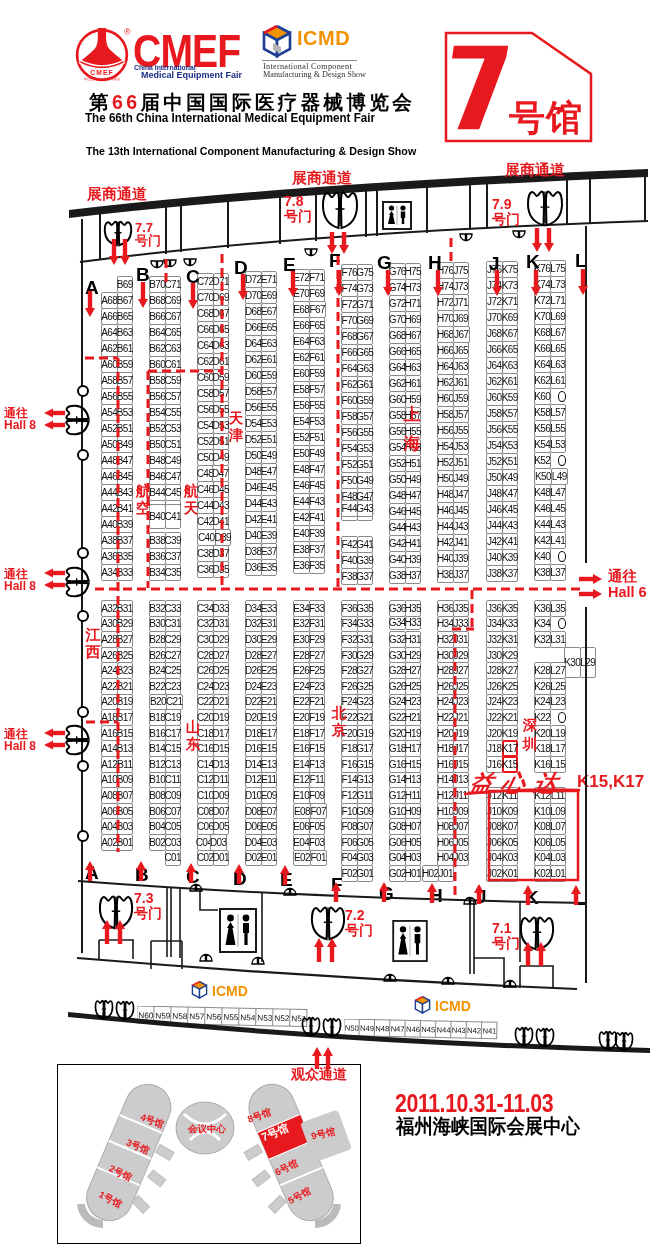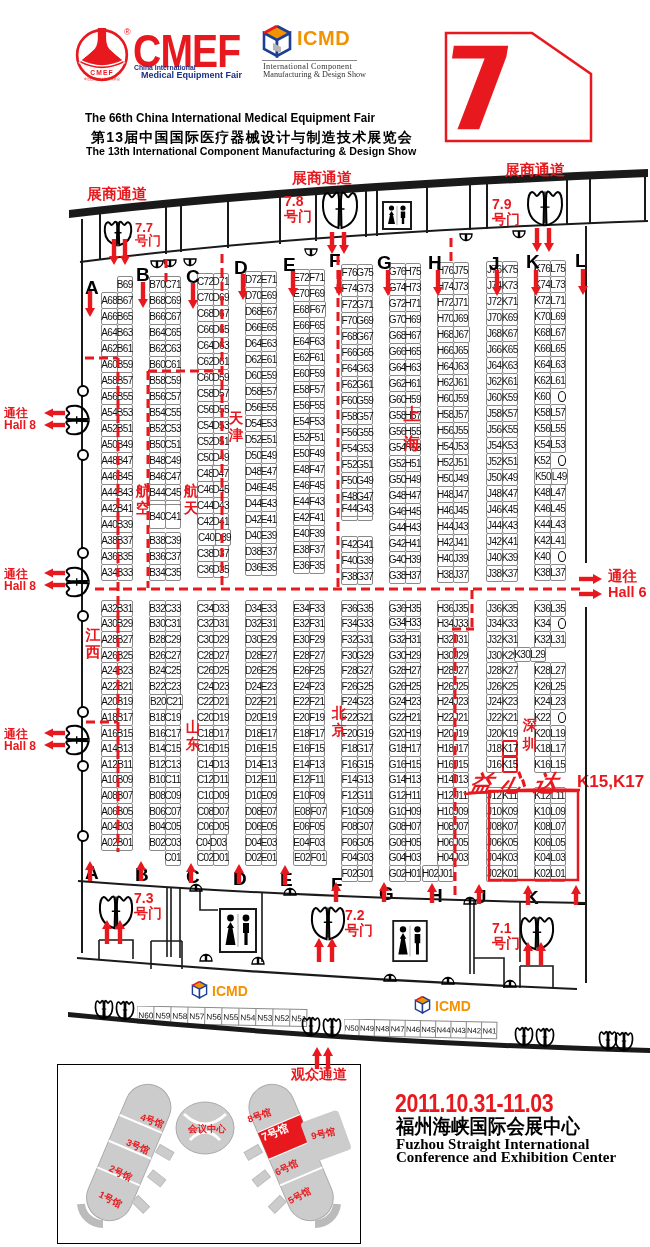--- a/index.html
+++ b/index.html
@@ -1753,21 +1753,21 @@
     <div class="bw" style="left:534.0px;top:615.6px;width:33px;height:16.6px">
       <div class="bc" style="width:16.5px">K34</div>
       <div class="bc e" style="width:16.5px">
         <span class="circ" style="margin-left:8px"></span>
       </div>
     </div>
     <div class="bw" style="left:534.0px;top:631.2px;width:33px;height:16.6px">
       <div class="bc" style="width:16.5px">K32</div>
       <div class="bc" style="width:16.5px">L31</div>
     </div>
-    <div class="bw" style="left:514px;top:646.8px;width:33px;height:15px">
+    <div class="bw" style="left:564px;top:646.8px;width:33px;height:31px">
       <div class="bc" style="width:16.5px">K30</div>
       <div class="bc" style="width:16.5px">L29</div>
     </div>
     <div class="bw" style="left:534.0px;top:662.4px;width:33px;height:16.6px">
       <div class="bc" style="width:16.5px">K28</div>
       <div class="bc" style="width:16.5px">L27</div>
     </div>
     <div class="bw" style="left:534.0px;top:678.0px;width:33px;height:16.6px">
       <div class="bc" style="width:16.5px">K26</div>
       <div class="bc" style="width:16.5px">L25</div>
@@ -1839,30 +1839,31 @@
  <path d="M28,8 L15,15 L15,31 L28,24 Z" fill="#fff" stroke="#1c3f94" stroke-width="2.6"></path>
  <path d="M15,1 L28,8" stroke="#1c3f94" stroke-width="2.6"></path>
  <path d="M15,1 L2,8" stroke="#e8191e" stroke-width="2.8"></path>
  <path d="M11,18 L19,22 L19,28 L11,25 Z" fill="#b5b5b5"></path>
 </svg>
 <div class="abs" style="left:297px;top:27px;color:#f29200;font-weight:bold;font-size:20px;letter-spacing:0.5px">ICMD</div>
 <div class="abs" style="left:262px;top:60px;width:95px;border-top:1px solid #888"></div>
 <div class="abs" style="left:263px;top:62px;color:#333;font-size:8.2px;font-family:'Liberation Serif',serif;letter-spacing:0.3px">International Component</div>
 <div class="abs" style="left:263px;top:70px;color:#333;font-size:8.2px;font-family:'Liberation Serif',serif">Manufacturing &amp; Design Show</div>
 
+<div class="abs" style="left:89px;top:89px;font-size:19.5px;font-weight:bold;color:#000;letter-spacing:3.4px">第<span style="color:#e8191e">66</span>届中国国际医疗器械博览会</div>
 <div class="abs" style="left:85px;top:111px;font-size:12.5px;font-weight:bold;color:#000;transform:scaleX(0.93);transform-origin:left">The 66th China International Medical Equipment Fair</div>
-<div class="abs" style="left:91px;top:129px;font-size:14px;font-weight:bold;color:#000;letter-spacing:1.2px">第13届中国国际医疗器械设计与制造技术展览会</div>
 <div class="abs" style="left:86px;top:145px;font-size:11px;font-weight:bold;color:#000;transform:scaleX(0.97);transform-origin:left">The 13th International Component Manufacturing &amp; Design Show</div>
 
 <svg class="abs" style="left:444px;top:31px" width="149" height="112" viewBox="0 0 149 112">
  <path d="M2,2 L88,2 L147,43 L147,110 L2,110 Z" fill="#fff" stroke="#e8191e" stroke-width="2.5"></path>
 </svg>
 <svg class="abs" style="left:452px;top:41px" width="58" height="93" viewBox="0 0 64 96">
       <path d="M2,2 L62,2 L60,14 L30,94 L6,94 L36,16 L0,16 Z" fill="#e8191e"></path>
     </svg>
+<div class="abs" style="left:509px;top:94px;color:#e8191e;font-weight:bold;font-size:36px;letter-spacing:1px">号馆</div>
 
 <div class="rlbl" style="left:87px;top:185px">展商通道</div>
 <div class="rlbl" style="left:292px;top:169px">展商通道</div>
 <div class="rlbl" style="left:505px;top:161px">展商通道</div>
 
 <div class="rlbl" style="left:135px;top:222px;font-size:13px;line-height:12.5px">7.7<br>号门</div>
 <div class="rlbl" style="left:284px;top:194px;font-size:14px;line-height:15px">7.8<br>号门</div>
 <div class="rlbl" style="left:492px;top:197px;font-size:14px;line-height:15px">7.9<br>号门</div>
 <div class="rlbl" style="left:134px;top:891px;font-size:14px;line-height:15px">7.3<br>号门</div>
 <div class="rlbl" style="left:345px;top:908px;font-size:14px;line-height:15px">7.2<br>号门</div>
@@ -2019,13 +2020,12 @@
   <text x="217" y="107" transform="rotate(-26 229 103)">6号馆</text>
   <text x="230" y="135" transform="rotate(-28 242 131)">5号馆</text>
   <text x="131" y="68">会议中心</text>
   <text x="254" y="73" transform="rotate(-12 266 69)">9号馆</text>
  </g>
  <text x="204" y="73" font-family="Liberation Sans" font-size="11" font-weight="bold" fill="#fff" transform="rotate(-23 216 69)">7号馆</text>
 </svg>
 
 <div class="abs" style="left:395px;top:1088px;color:#e8191e;font-weight:bold;font-size:26px;transform:scaleX(0.82);transform-origin:left;letter-spacing:-0.5px">2011.10.31-11.03</div>
 <div class="abs" style="left:396px;top:1113px;color:#000;font-weight:bold;font-size:20px;transform:scaleX(0.92);transform-origin:left">福州海峡国际会展中心</div>
-<div class="abs" style="left:396px;top:1138px;color:#000;font-weight:bold;font-size:15px;font-family:'Liberation Serif',serif;line-height:13px">Fuzhou Straight International<br>Conference and Exhibition Center</div>
 </div>
 </body></html>

